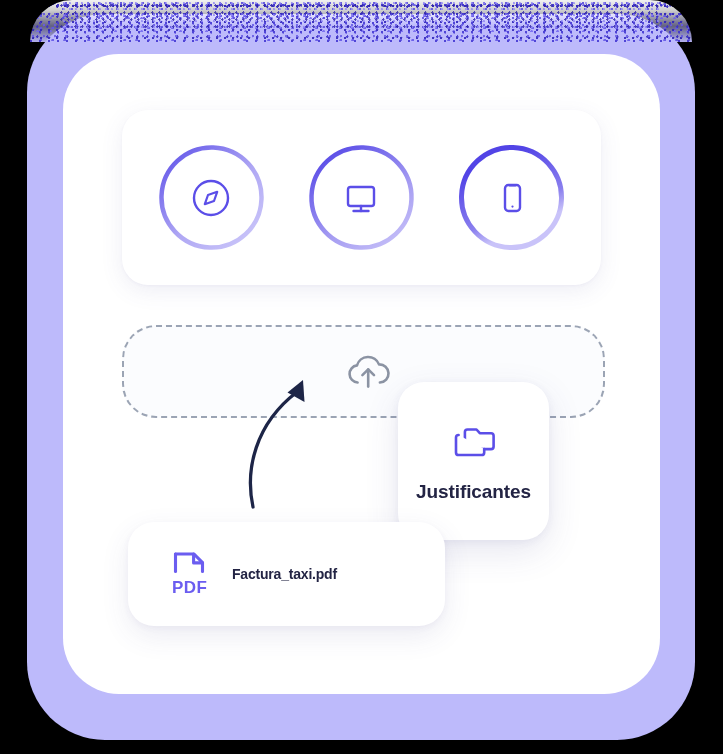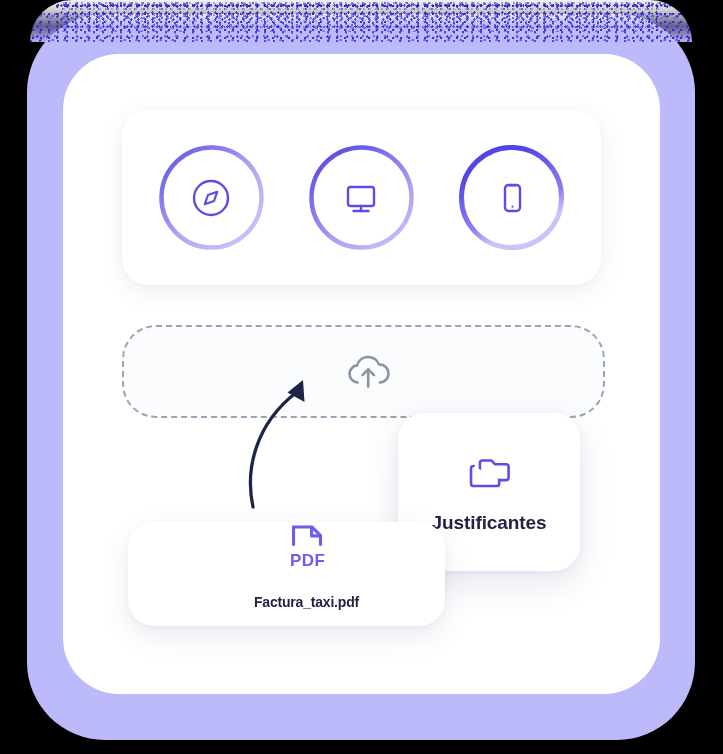--- a/index.html
+++ b/index.html
@@ -150,22 +150,22 @@
     top: 362px;
     width: 110px;
     height: 150px;
     pointer-events: none;
   }
 
   
   .justificantes-card {
     position: absolute;
     left: 398px;
-    top: 413px;
-    width: 182px;
+    top: 382px;
+    width: 151px;
     height: 158px;
     border-radius: 26px;
     background: #ffffff;
     box-shadow: 0 12px 34px rgba(70, 66, 140, 0.13),
                 0 2px 8px rgba(70, 66, 140, 0.07);
     display: flex;
     flex-direction: column;
     align-items: center;
     justify-content: center;
     gap: 16px;
@@ -186,21 +186,20 @@
     height: 104px;
     border-radius: 26px;
     background: #ffffff;
     box-shadow: 0 10px 28px rgba(70, 66, 140, 0.10),
                 0 2px 6px rgba(70, 66, 140, 0.05);
     display: flex;
     align-items: center;
     gap: 22px;
     padding-left: 40px;
     box-sizing: border-box;
-    flex-direction: column;
   }
   .file-name {
     font-size: 14px;
     font-weight: 700;
     color: #232444;
     letter-spacing: -0.2px;
   }
   .pdf-icon-wrap {
     display: flex;
     align-items: center;

